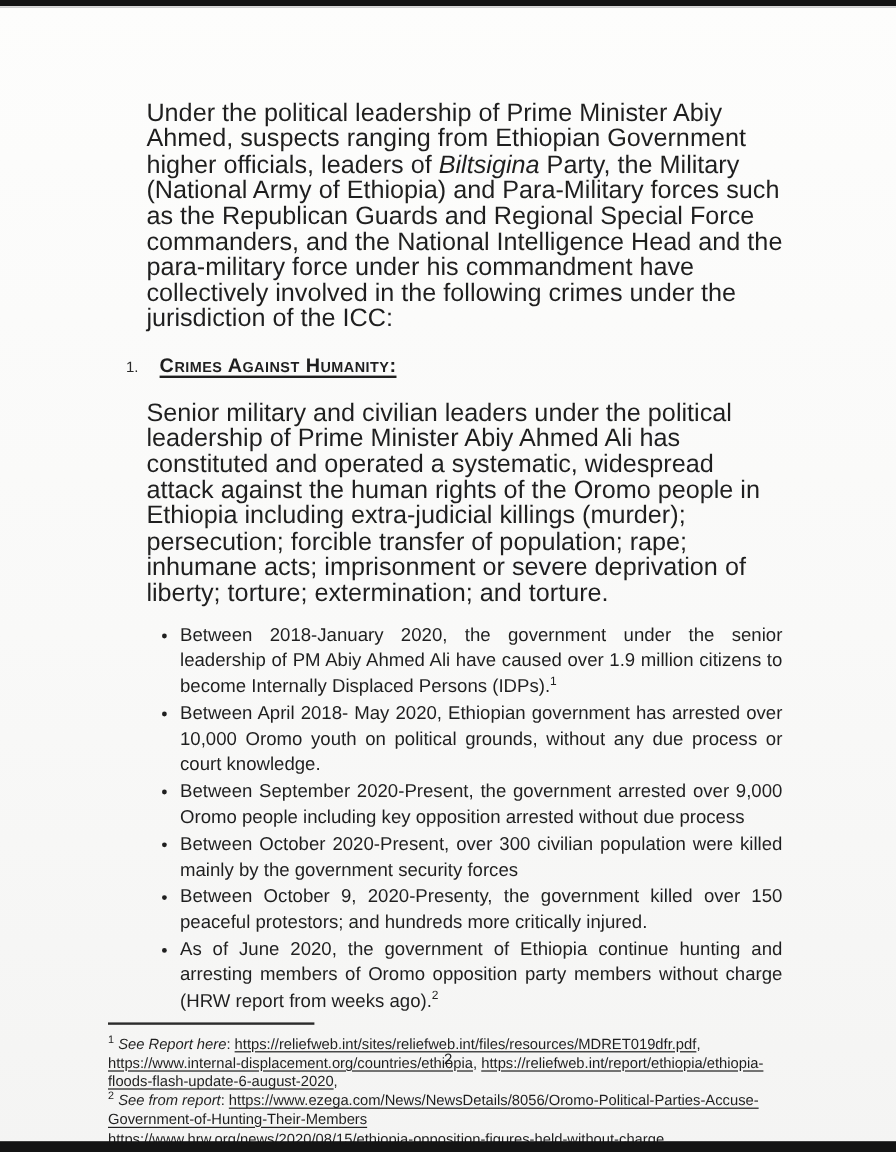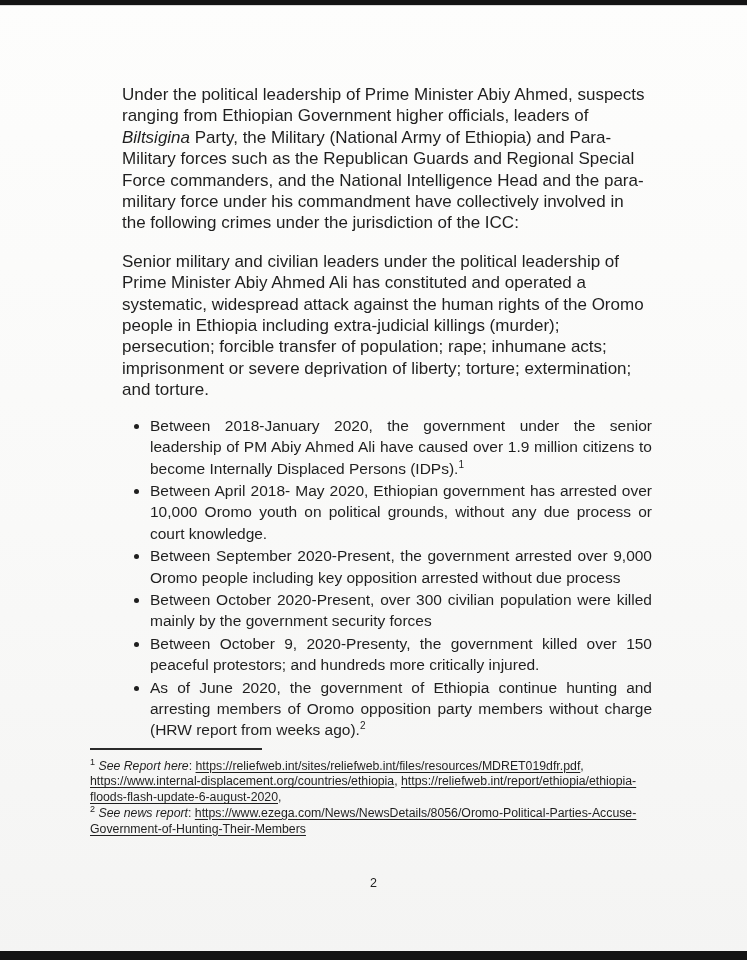--- a/index.html
+++ b/index.html
@@ -18,21 +18,21 @@
   .bar.bottom { bottom: 0; height: 9px; }
 
   .content {
     position: absolute;
     left: 122px;
     top: 84px;
     width: 530px;
   }
   .para {
     margin: 0;
-    font-size: 17px;
+    font-size: 21px;
     line-height: 21.4px;
     text-align: left;
   }
   .para .italic-term { font-style: italic; }
 
   .heading {
     margin-top: 17px;
     line-height: 22px;
     white-space: nowrap;
   }
@@ -112,37 +112,40 @@
 </head>
 <body>
 
 <div class="photo">
   <div class="bar top"></div>
 
   <div class="content">
 
     <p class="para"><span>Under the political leadership of Prime Minister Abiy Ahmed, suspects ranging from Ethiopian Government higher officials, leaders of </span><span class="italic-term">Biltsigina</span><span> Party, the Military (National Army of Ethiopia) and Para-Military forces such as the Republican Guards and Regional Special Force commanders, and the National Intelligence Head and the para-military force under his commandment have collectively involved in the following crimes under the jurisdiction of the ICC:</span></p>
 
+    <div class="heading">
+      <span class="h-num">1.</span><span class="h-title">Crimes Against Humanity:</span>
+    </div>
 
     <p class="para lead">Senior military and civilian leaders under the political leadership of Prime Minister Abiy Ahmed Ali has constituted and operated a systematic, widespread attack against the human rights of the Oromo people in Ethiopia including extra-judicial killings (murder); persecution; forcible transfer of population; rape; inhumane acts; imprisonment or severe deprivation of liberty; torture; extermination; and torture.</p>
 
     <ul class="bullets" id="bullet-list">
         <li><span>Between 2018-January 2020, the government under the senior leadership of PM Abiy Ahmed Ali have caused over 1.9 million citizens to become Internally Displaced Persons (IDPs).</span><sup class="fn-ref">1</sup></li>
         <li><span>Between April 2018- May 2020, Ethiopian government has arrested over 10,000 Oromo youth on political grounds, without any due process or court knowledge.</span></li>
         <li><span>Between September 2020-Present, the government arrested over 9,000 Oromo people including key opposition arrested without due process</span></li>
         <li><span>Between October 2020-Present, over 300 civilian population were killed mainly by the government security forces</span></li>
         <li><span>Between October 9, 2020-Presenty, the government killed over 150 peaceful protestors; and hundreds more critically injured.</span></li>
         <li><span>As of June 2020, the government of Ethiopia continue hunting and arresting members of Oromo opposition party members without charge (HRW report from weeks ago).</span><sup class="fn-ref">2</sup></li>
       </ul>
 
     <div class="footnotes">
       <div class="fn-rule"></div>
       <div id="fn-list">
           <div class="fn-line"><sup>1</sup> <span class="fn-label">See Report here</span><span>: </span><span class="fn-link">https://reliefweb.int/sites/reliefweb.int/files/resources/MDRET019dfr.pdf</span><span>, </span><span class="fn-link">https://www.internal-displacement.org/countries/ethiopia</span><span>, </span><span class="fn-link">https://reliefweb.int/report/ethiopia/ethiopia-floods-flash-update-6-august-2020</span><span>,</span></div>
-          <div class="fn-line"><sup>2</sup> <span class="fn-label">See news report</span><span>: </span><span class="fn-link">https://www.ezega.com/News/NewsDetails/8056/Oromo-Political-Parties-Accuse-Government-of-Hunting-Their-Members</span><br></div>
+          <div class="fn-line"><sup>2</sup> <span class="fn-label">See from report</span><span>: </span><span class="fn-link">https://www.ezega.com/News/NewsDetails/8056/Oromo-Political-Parties-Accuse-Government-of-Hunting-Their-Members</span><br><span class="fn-link">https://www.hrw.org/news/2020/08/15/ethiopia-opposition-figures-held-without-charge</span></div>
         </div>
     </div>
 
   </div>
 
   <div class="page-num">2</div>
   <div class="bar bottom"></div>
 </div>
 
 </body></html>

